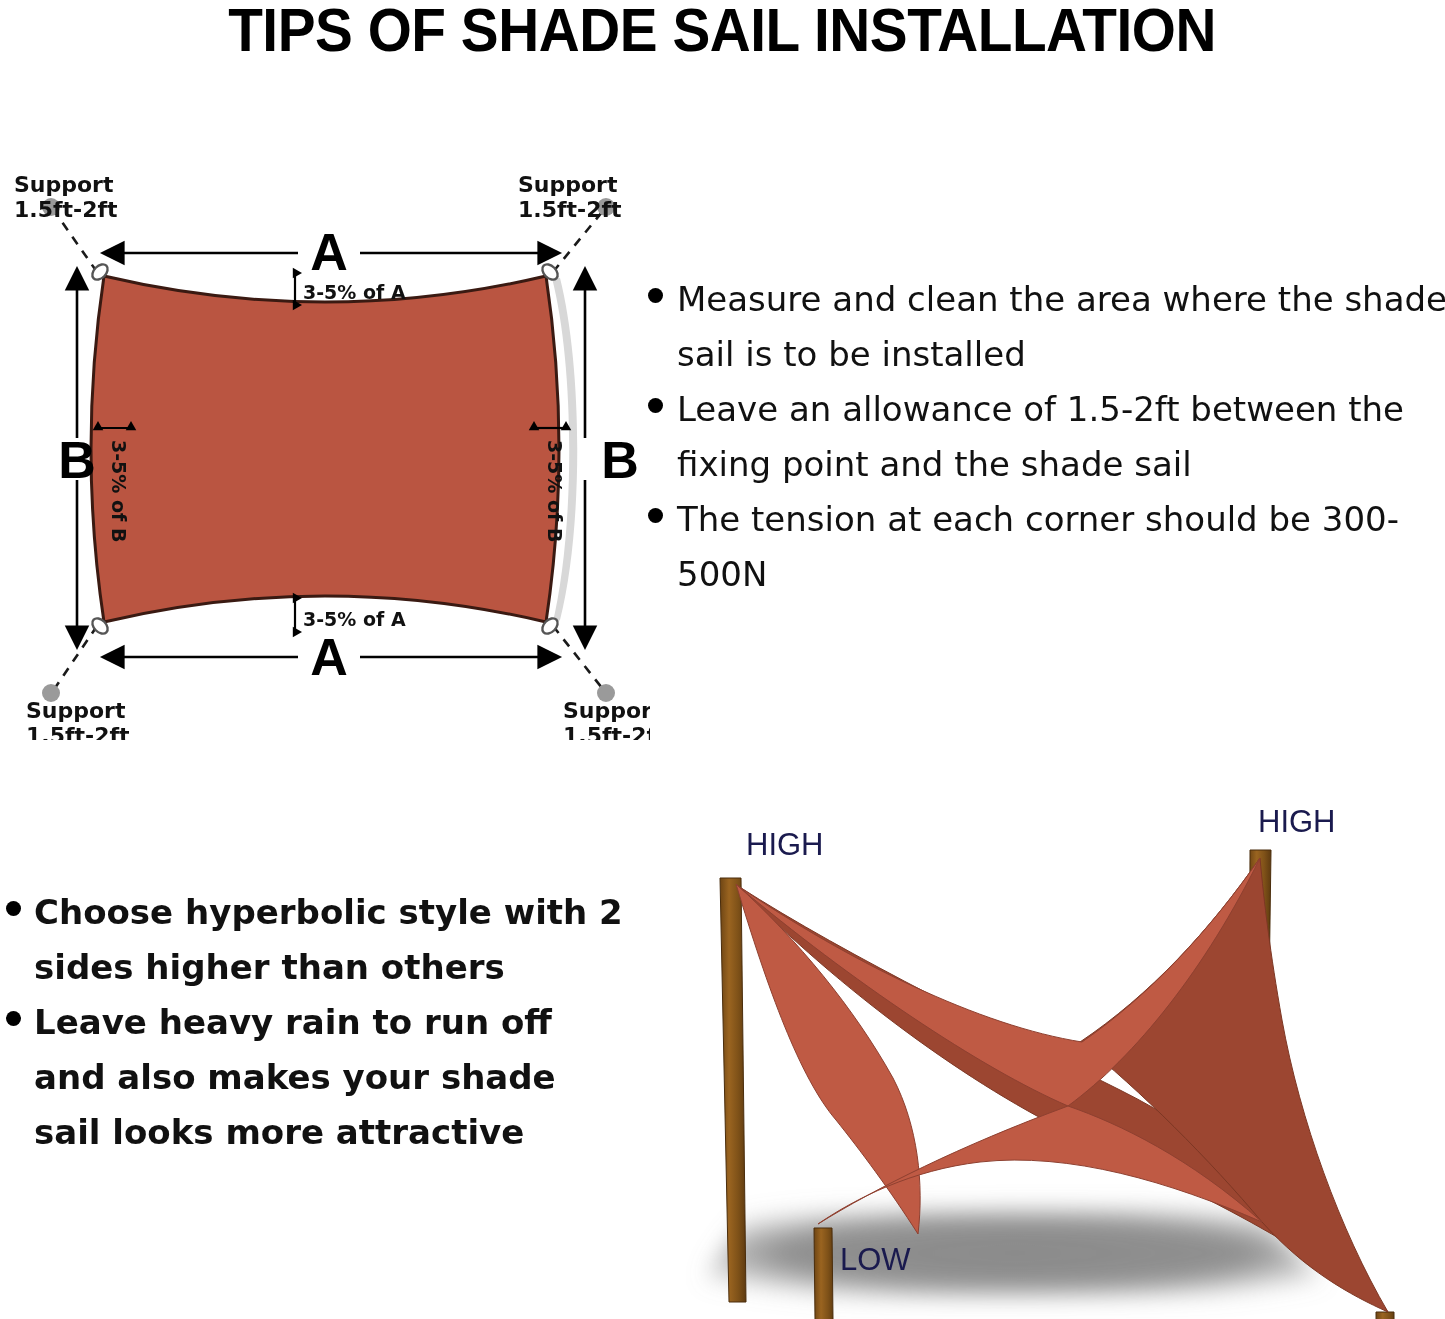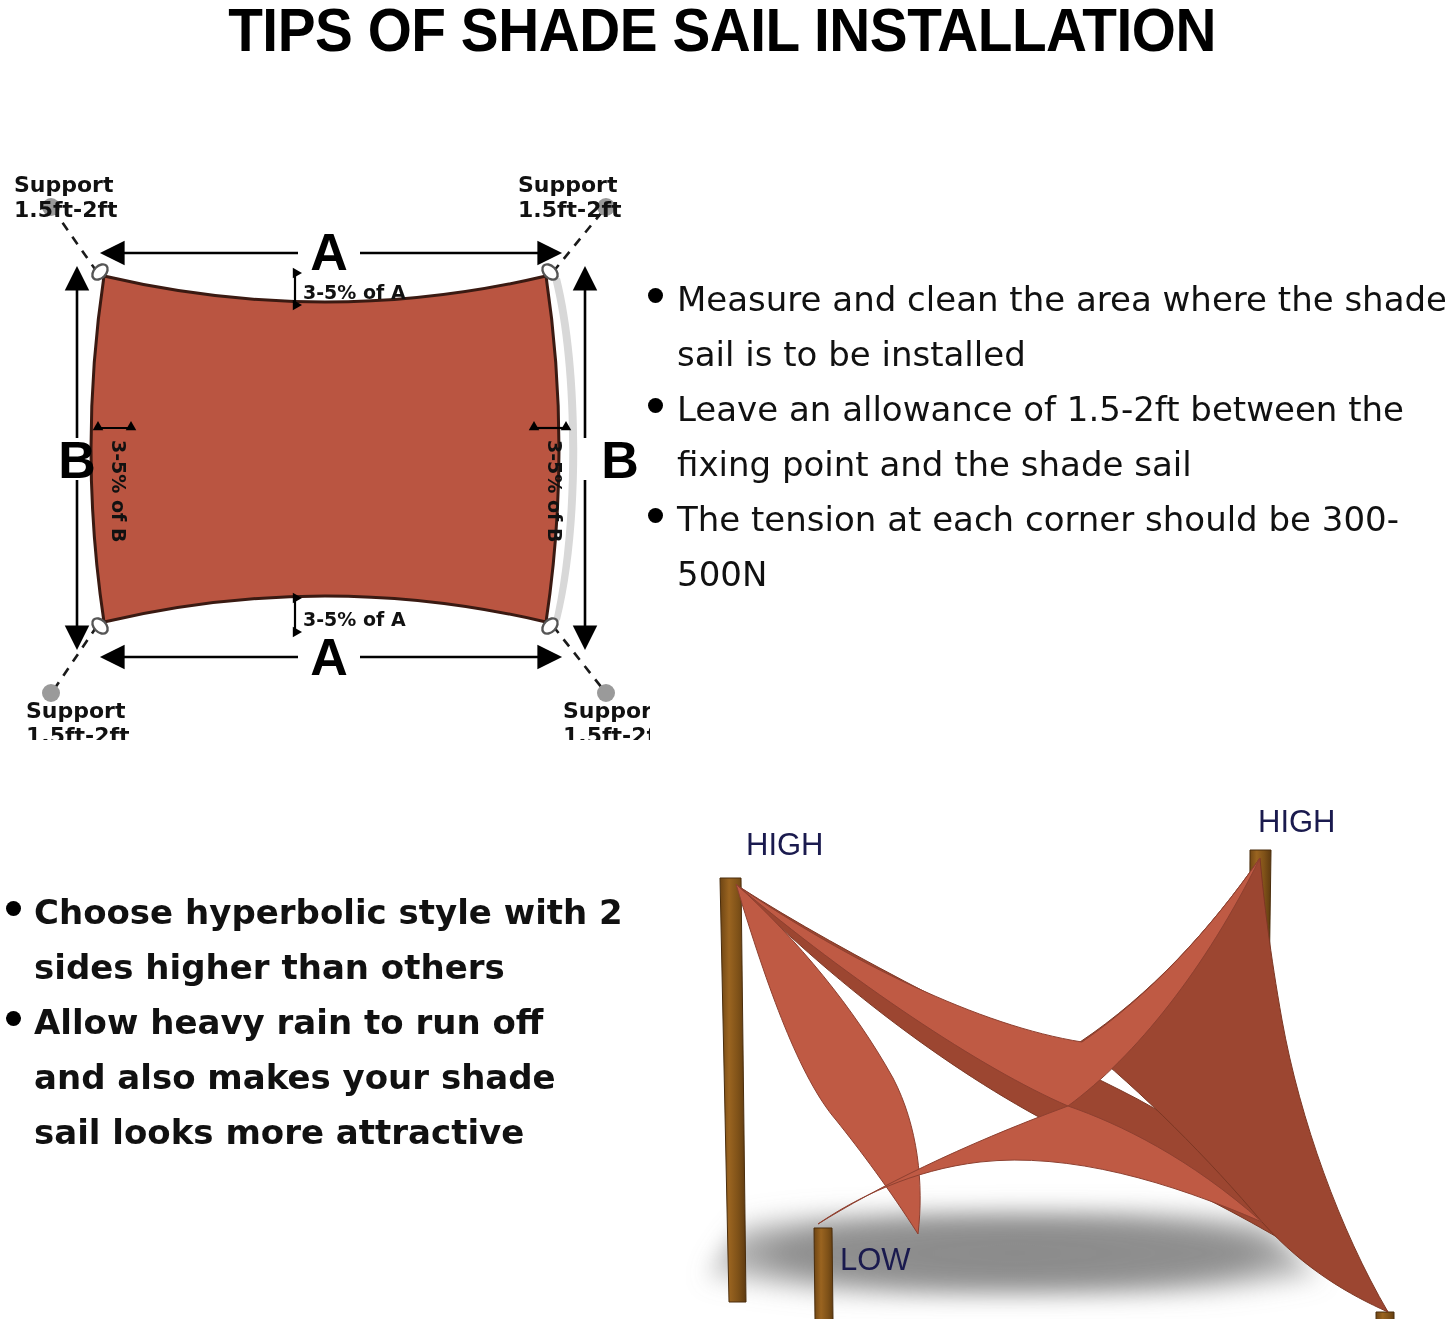--- a/index.html
+++ b/index.html
@@ -217,21 +217,21 @@
   </li>
 </ul>
 
 <ul class="bullet-list" id="tips-bottom-left">
   <li class="bullet-item">
     <span class="bullet-dot"></span>
     <span class="bullet-text">Choose hyperbolic style with 2 sides higher than others</span>
   </li>
   <li class="bullet-item">
     <span class="bullet-dot"></span>
-    <span class="bullet-text">Allow heavy rain to run off and also makes your shade sail looks more attractive</span>
+    <span class="bullet-text">Leave heavy rain to run off and also makes your shade sail looks more attractive</span>
   </li>
 </ul>
 
 <svg class="diagram-svg" id="hyper-diagram" style="left:650px; top:790px;" width="795" height="529" viewBox="0 0 795 529">
 
   <defs>
     <linearGradient id="postGrad" x1="0" y1="0" x2="1" y2="0">
       <stop offset="0%" stop-color="#6E4514"></stop>
       <stop offset="35%" stop-color="#9A6420"></stop>
       <stop offset="70%" stop-color="#7E5118"></stop>

